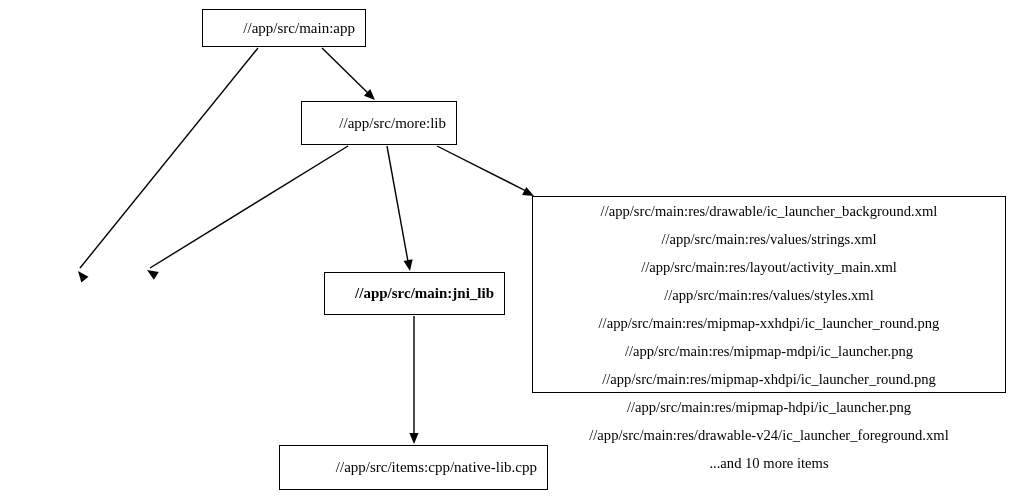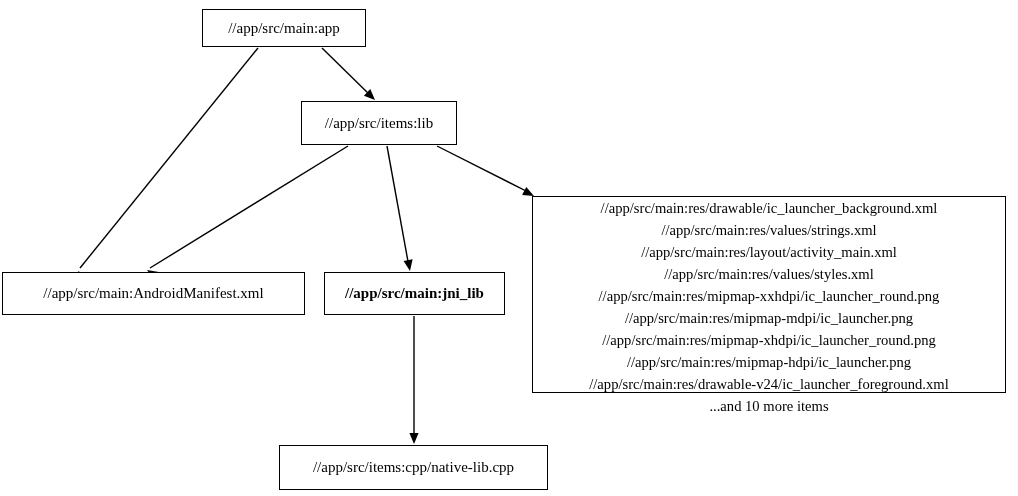--- a/index.html
+++ b/index.html
@@ -24,40 +24,40 @@
     height: 496px;
     pointer-events: none;
   }
   .node {
     position: absolute;
     box-sizing: border-box;
     border: 1px solid #000000;
     background: #ffffff;
     display: flex;
     align-items: center;
-    justify-content: center;
+    justify-content: flex-end;
     text-align: center;
     color: #000000;
     font-family: "Liberation Serif", "DejaVu Serif", serif;
     font-size: 15px;
     line-height: 1.0;
     white-space: nowrap;
     z-index: 2;
   }
   .node-label {
     display: block;
     padding: 0 10px;
   }
   .node.multiline {
     white-space: normal;
     align-items: flex-start;
   }
   .node.multiline .node-label {
     white-space: pre-line;
-    line-height: 22px;
+    line-height: 28px;
     padding: 0 6px;
     font-size: 14.6px;
     width: 100%;
   }
 </style>
 </head>
 <body>
 
 <div id="canvas">
 
@@ -74,26 +74,23 @@
       <polygon points="0,0 -11,4.6 -11,-4.6" fill="#000000" transform="translate(534,196) rotate(27)"></polygon>
       <path d="M 414,316 L 414,440" stroke="#000000" stroke-width="1.4" fill="none"></path>
       <polygon points="0,0 -11,4.6 -11,-4.6" fill="#000000" transform="translate(414,444) rotate(90)"></polygon>
     </svg>
 
   <div class="node" style="left: 202px; top: 9px; width: 164px; height: 38px; border-color: rgb(0, 0, 0); background: rgb(255, 255, 255); color: rgb(0, 0, 0);">
     <span class="node-label">//app/src/main:app</span>
   </div>
 
   <div class="node" style="left: 301px; top: 101px; width: 156px; height: 44px; border-color: rgb(0, 0, 0); background: rgb(255, 255, 255); color: rgb(0, 0, 0);">
-    <span class="node-label">//app/src/items:lib</span>
+    <span class="node-label">//app/src/more:lib</span>
   </div>
 
-  <div class="node" style="left: 2px; top: 272px; width: 303px; height: 43px; border-color: rgb(0, 0, 0); background: rgb(255, 255, 255); color: rgb(0, 0, 0);">
-    <span class="node-label">//app/src/main:AndroidManifest.xml</span>
-  </div>
 
   <div class="node" style="left: 324px; top: 272px; width: 181px; height: 43px; border-color: rgb(0, 0, 0); background: rgb(255, 255, 255); color: rgb(0, 0, 0); font-weight: bold;">
     <span class="node-label">//app/src/main:jni_lib</span>
   </div>
 
   <div class="node multiline" style="left: 532px; top: 196px; width: 474px; height: 197px; border-color: rgb(0, 0, 0); background: rgb(255, 255, 255); color: rgb(0, 0, 0);">
     <span class="node-label">//app/src/main:res/drawable/ic_launcher_background.xml
 //app/src/main:res/values/strings.xml
 //app/src/main:res/layout/activity_main.xml
 //app/src/main:res/values/styles.xml

